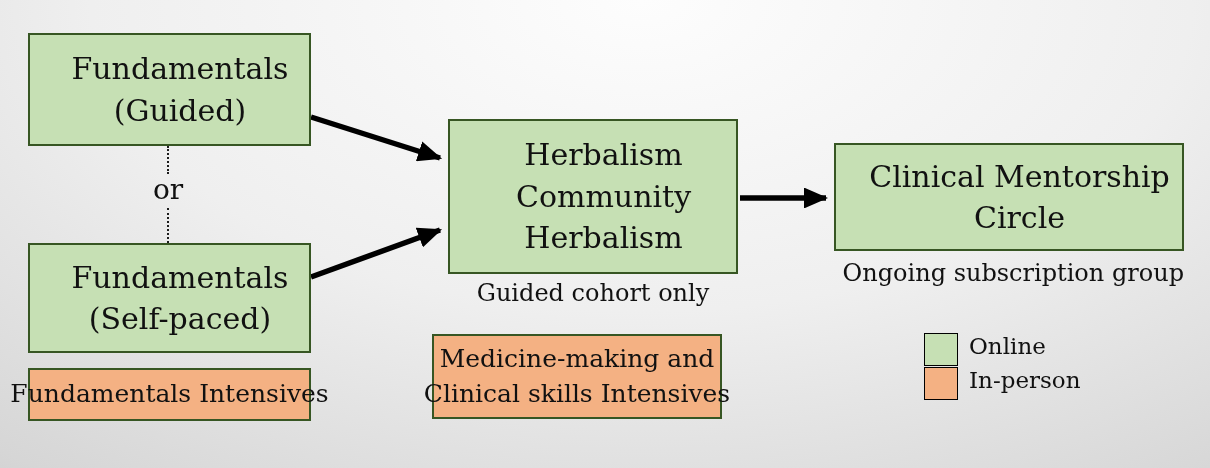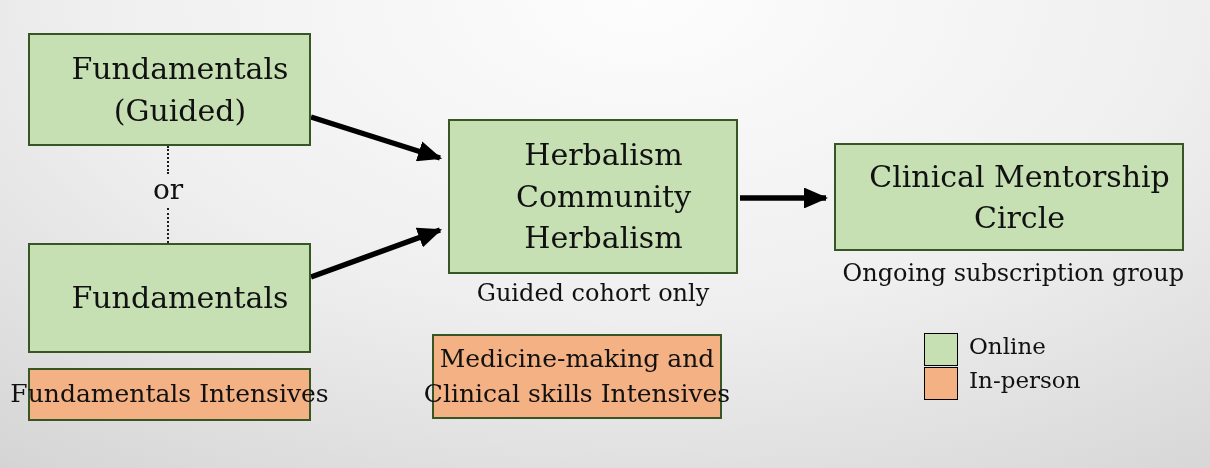--- a/index.html
+++ b/index.html
@@ -113,20 +113,21 @@
   </div>
 
   <div class="or-wrap">
     <div class="dotted-seg seg-top"></div>
     <div class="or-text">or</div>
     <div class="dotted-seg seg-bottom"></div>
   </div>
 
   <div class="node green big-label" style="left:28px; top:243px; width:283px; height:110px;">
     <span class="line">Fundamentals</span>
+    <span class="line">(Self-paced)</span>
   </div>
 
   <div class="node orange mid-label" style="left:28px; top:368px; width:283px; height:53px;">
     <span class="line">Fundamentals Intensives</span>
   </div>
 
   <div class="node green big-label" style="left:448px; top:119px; width:290px; height:155px;">
     <span class="line">Herbalism</span>
     <span class="line">Community</span>
     <span class="line">Herbalism</span>

